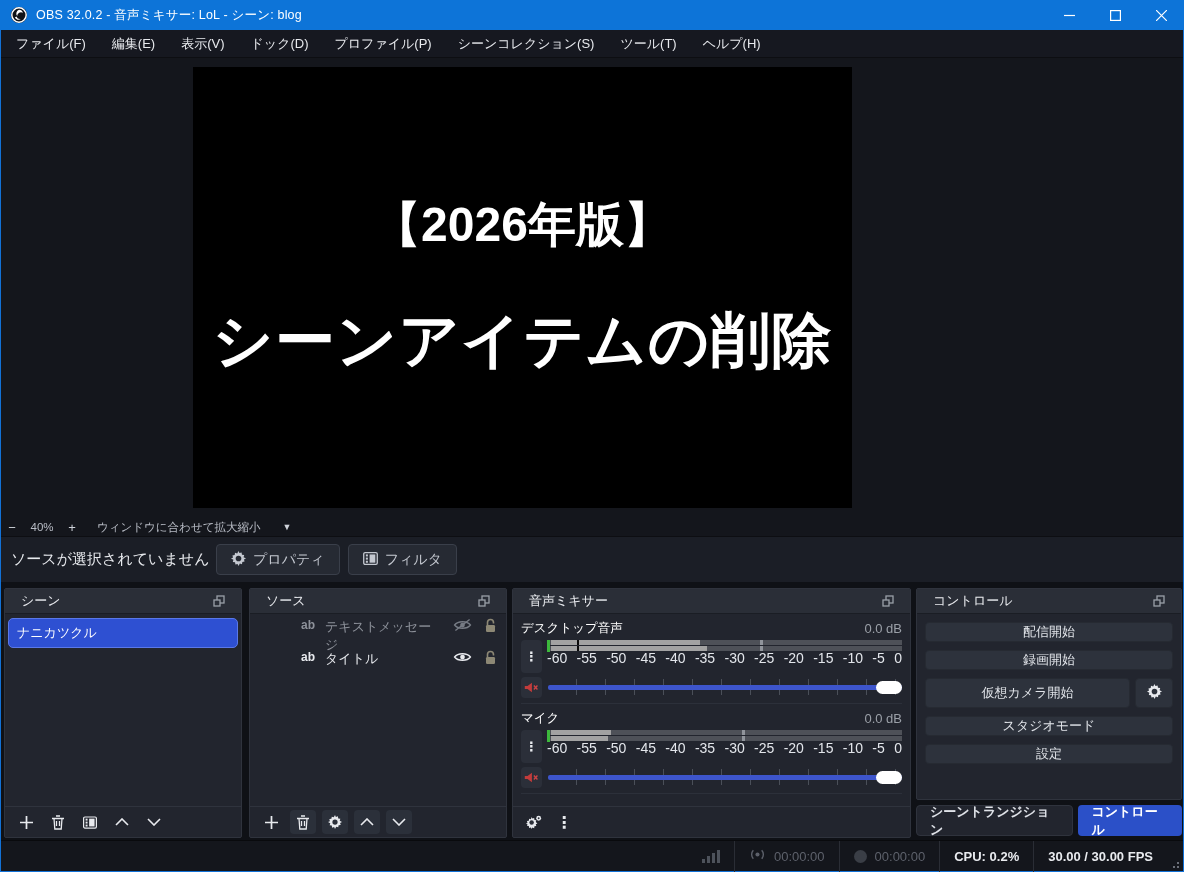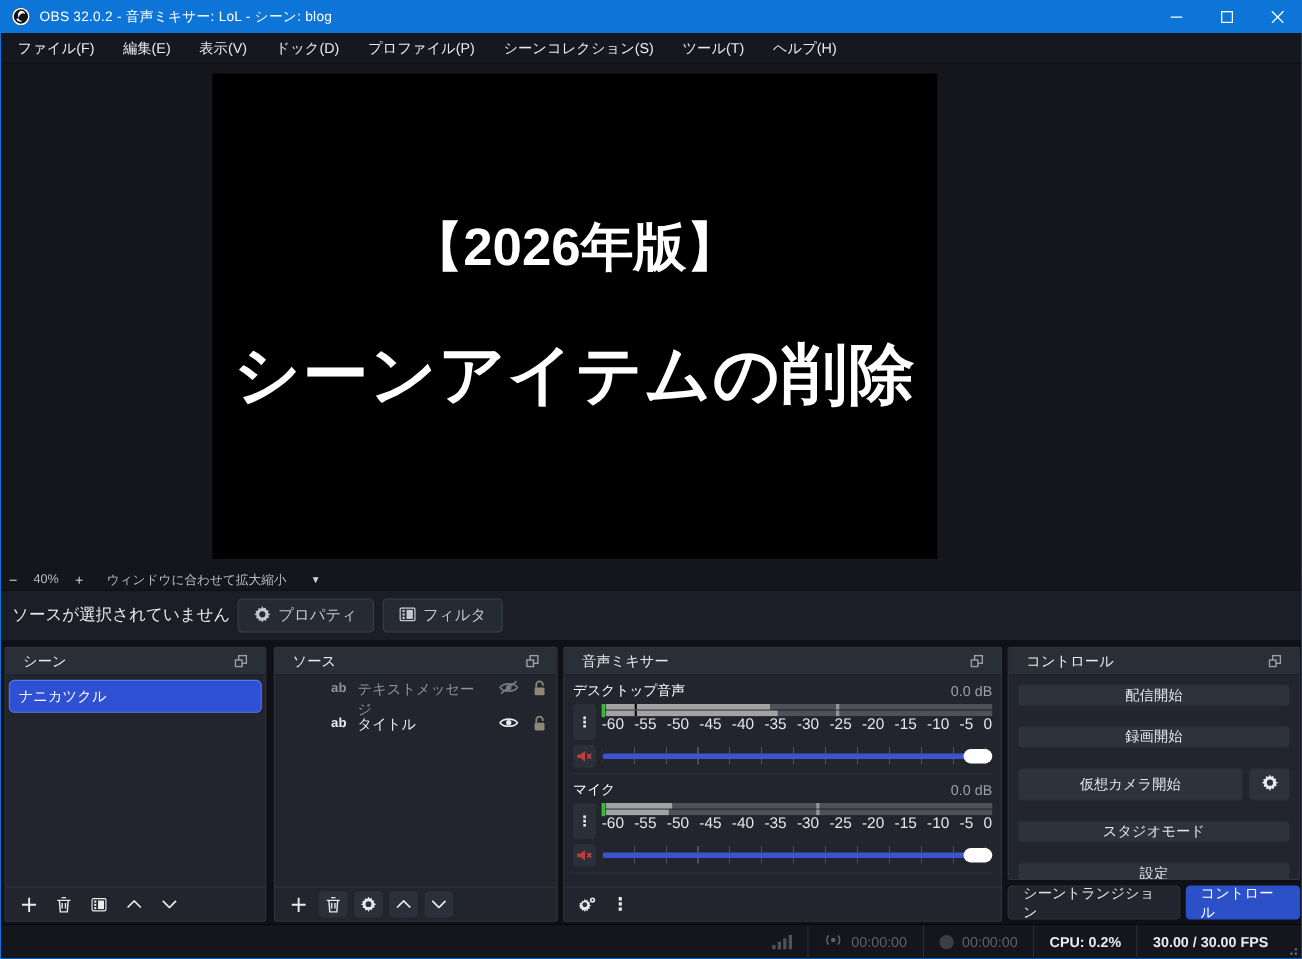--- a/index.html
+++ b/index.html
@@ -90,27 +90,27 @@
   .mx-slider-row { display:flex; gap:6px; align-items:center; margin-top:2px; height:24px; }
   .mute-btn { width:21px; height:21px; }
   .slider { position:relative; flex:1; height:22px; }
   .slider .ticks { position:absolute; left:0; right:0; top:3px; bottom:3px;
                    background:repeating-linear-gradient(to right, transparent 0 28px, #4a4f59 28px 29px); }
   .slider .track { position:absolute; left:0; right:0; top:9px; height:5px; background:#3d55cc; border-radius:2px; }
   .slider .handle { position:absolute; right:0; top:5px; width:26px; height:13px; background:#fff; border-radius:7px; }
   .mx-sep { height:1px; background:#2c303a; margin:4px 0 0 0; }
 
   
-  .ctrl-body { padding:8px 8px 0 8px; display:flex; flex-direction:column; gap:18px; }
+  .ctrl-body { padding:8px 8px 0 8px; display:flex; flex-direction:column; gap:8px; }
   .ctrl-row { display:flex; gap:5px; }
   .ctrl-btn { flex:1; height:30px; background:#2d323c; border:1px solid #262a32; border-radius:4px;
               color:#e2e5ea; font-size:13px; display:flex; align-items:center; justify-content:center; }
   .ctrl-gear { flex:none; width:38px; }
 
-  .dock-tabs { position:absolute; left:915px; top:223px; width:266px; height:31px; display:flex; gap:5px; }
+  .dock-tabs { position:absolute; left:915px; top:223px; width:266px; height:31px; display:flex; gap:5px;font-weight:bold; }
   .dtab { height:31px; border-radius:4px; font-size:13px; display:flex; align-items:center; justify-content:center; padding:0 13px; }
   .dtab.inactive { background:#22252e; border:1px solid #2f333d; color:#dfe2e8; }
   .dtab.active { background:#2b50c8; color:#fff; }
 
   
   .statusbar { position:absolute; top:840px; left:0; width:1182px; height:31px; background:#14161c;
                border-top:1px solid #090a0d; display:flex; align-items:center; justify-content:flex-end; }
   .sb-seg { height:31px; display:flex; align-items:center; gap:8px; padding:0 14px; border-left:1px solid #2a2d35;
             font-size:13px; color:#5d616b; }
   .sb-seg.bright { color:#e9ebef; font-weight:600; }

